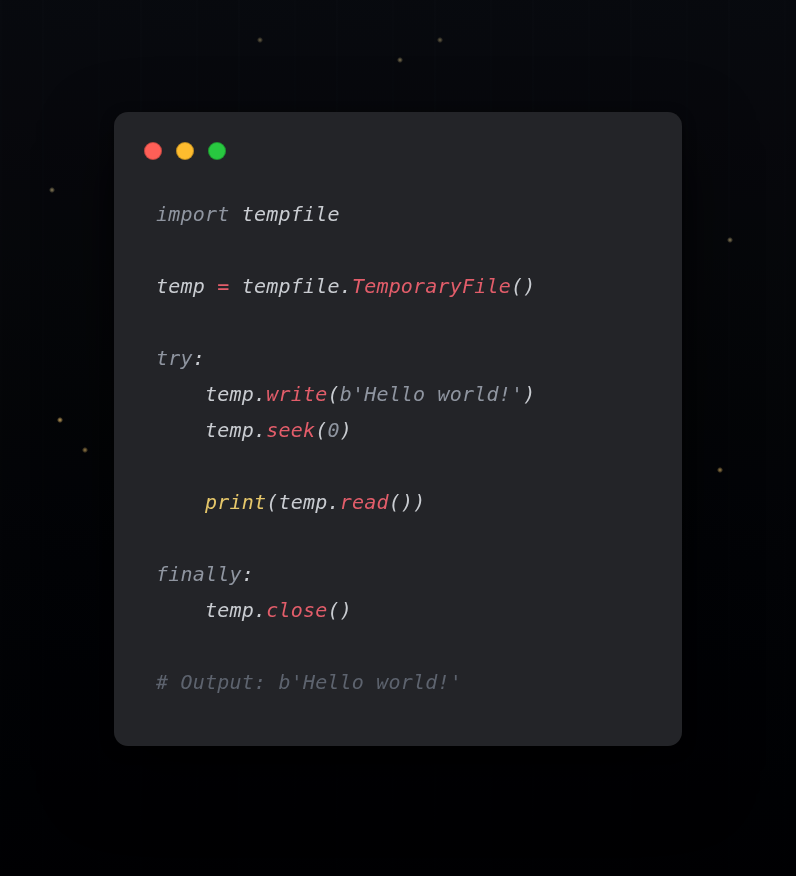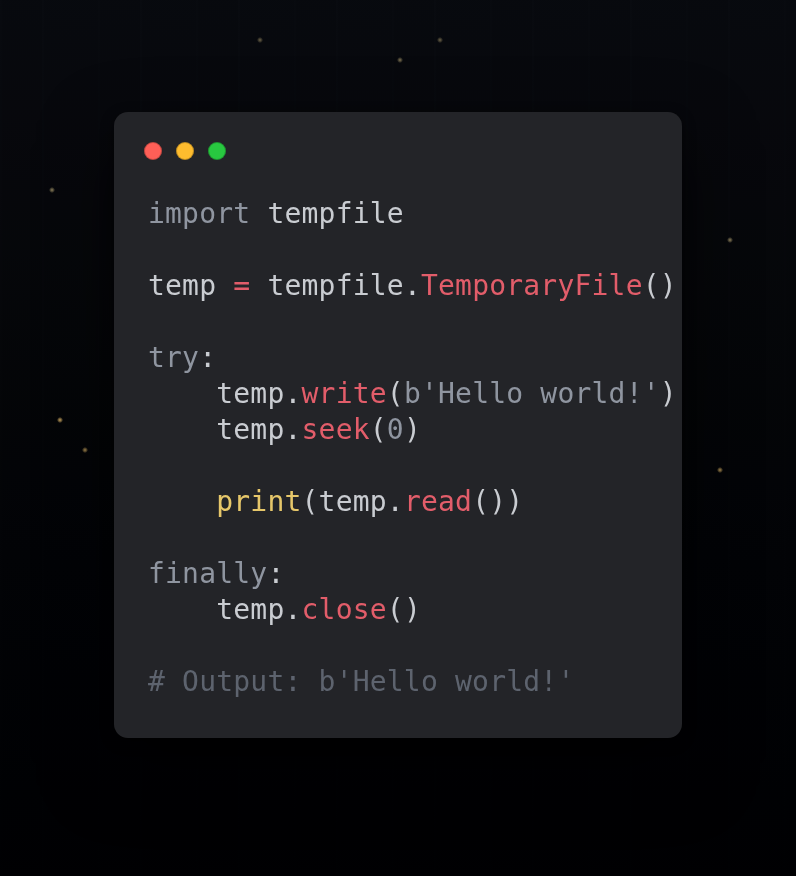--- a/index.html
+++ b/index.html
@@ -64,26 +64,27 @@
     width: 18px;
     height: 18px;
     border-radius: 50%;
     box-shadow: inset 0 0 0 1px rgba(0,0,0,.25);
   }
   .tl.red    { background: #ff5f57; }
   .tl.yellow { background: #febc2e; }
   .tl.green  { background: #28c840; }
 
   pre.code {
-    margin: 4px;
+    margin: 12px;
     white-space: pre;
-    font-size: 28px;
+    font-size: 20px;
     line-height: 36px;
     color: #c9ccd1;
     letter-spacing: 0.2px;
+    font-style: italic;
   }
 
   .tok-kw       { color: #8f95a0; }           
   .tok-ident    { color: #c9ccd1; }           
   .tok-op       { color: #e25d6a; }           
   .tok-type     { color: #e25d6a; }           
   .tok-method   { color: #e25d6a; }           
   .tok-punct    { color: #c9ccd1; }
   .tok-str      { color: #8f95a0; }           
   .tok-strpre   { color: #8f95a0; }           

